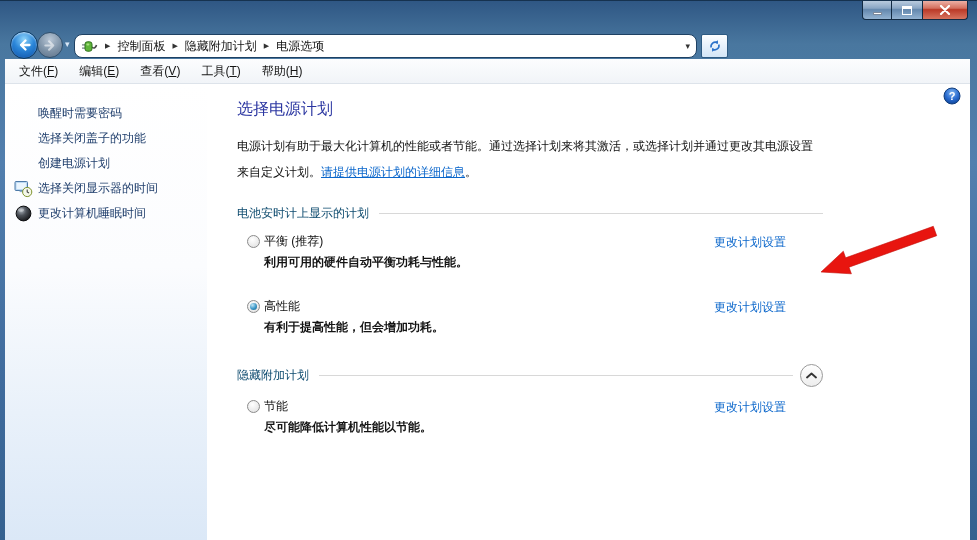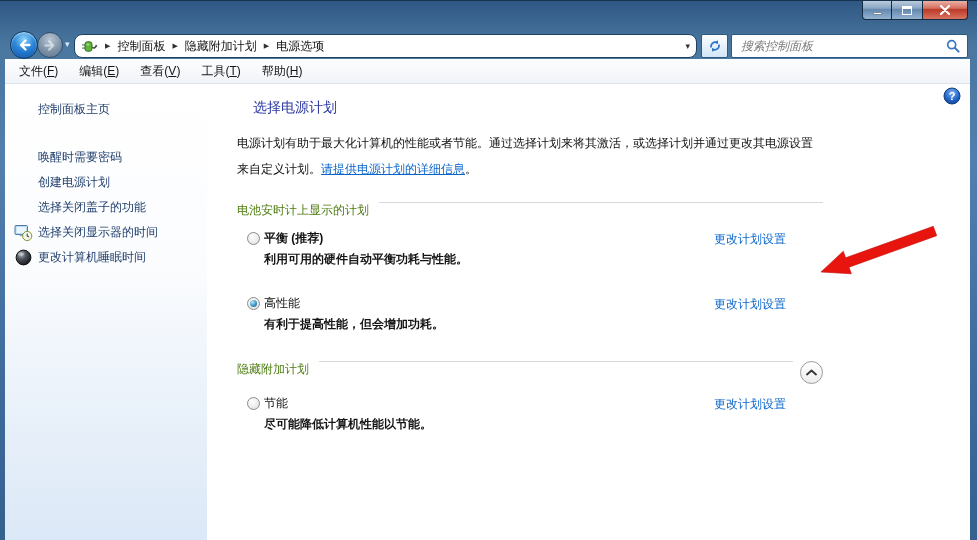--- a/index.html
+++ b/index.html
@@ -56,38 +56,38 @@
   .main { flex:1; display:flex; min-height:0; }
   .sidebar { width:202px; flex:0 0 202px; padding-top:17px;
     background:linear-gradient(180deg,#ffffff 0%,#fbfcfe 40%,#e9f1fa 72%,#dbe8f7 100%); }
   .side-home { margin:0 0 27px 33px; color:#1f3e6c; cursor:pointer; }
   .side-item { display:flex; align-items:center; height:25px; padding-left:33px; color:#1f3e6c;
     position:relative; cursor:pointer; }
   .side-icon { position:absolute; left:9px; width:19px; height:19px; }
   
   .content { flex:1; position:relative; padding:12px 0 0 30px; background:#fff; }
   .help-btn { position:absolute; top:3px; right:9px; width:18px; height:18px; cursor:pointer; }
-  .page-title { font-size:14px; font-weight:400; color:var(--title_accent,#2b36a1); margin:3px 16px 13px; }
+  .page-title { font-size:16px; font-weight:400; color:var(--title_accent,#2b36a1); margin:3px 0 13px; }
   .intro { width:578px; line-height:26px; margin-bottom:20px; }
   .intro a { color:var(--link,#0a66cb); text-decoration:underline; cursor:pointer; }
   .list { width:586px; }
-  .section-head { display:flex; align-items:flex-start; margin:17px 0 11px; color:#4d7c0f; }
+  .section-head { display:flex; align-items:center; margin:17px 0 11px; color:#0c4a6e; }
   .section-line { flex:1; height:1px; background:#d8d8d8; margin-left:10px; }
   .section-head .section-line.short { margin-right:7px; }
   .collapse-btn { width:23px; height:23px; border-radius:50%; border:1px solid #9a9a9a;
     background:linear-gradient(#ffffff,#ededed); display:flex; align-items:center; justify-content:center;
     cursor:pointer; flex:0 0 23px; }
   .plan-row { position:relative; padding-left:27px; margin-bottom:16px; min-height:49px; }
   .radio { position:absolute; left:10px; top:2px; width:13px; height:13px; border-radius:50%;
     border:1px solid #8b8b8b; background:radial-gradient(circle at 40% 32%,#ffffff,#dddddd);
     cursor:pointer; }
   .radio.checked::after { content:''; position:absolute; left:2px; top:2px; right:2px; bottom:2px;
     border-radius:50%; background:radial-gradient(circle at 35% 30%,#c2e7f5,#3a96c8 55%,#1a5f7e); }
   .plan-name { height:17px; margin-bottom:4px; }
-  .plan-name.bold { font-weight:bold; }
+  .plan-name.bold { font-weight:normal; }
   .plan-desc { color:#141414;font-weight:bold; }
   .plan-link { position:absolute; left:477px; top:1px; color:var(--link,#0a66cb);
     cursor:pointer; white-space:nowrap; }
   
   .arrow-overlay { position:absolute; left:0; top:0; width:977px; height:540px;
     pointer-events:none; z-index:9; }
 </style>
 </head>
 <body>
 
@@ -140,49 +140,41 @@
 
   <div class="refresh-btn">
     <svg width="14" height="14" viewBox="0 0 14 14">
       <path d="M3.2 8.6 a4.2 4.2 0 0 1 6.2-4.8" stroke="#2a71c9" stroke-width="1.6" fill="none"></path>
       <path d="M9.9 1.2 L10 5 L6.6 3.4 Z" fill="#2a71c9"></path>
       <path d="M10.8 5.4 a4.2 4.2 0 0 1 -6.2 4.8" stroke="#2a71c9" stroke-width="1.6" fill="none"></path>
       <path d="M4.1 12.8 L4 9 L7.4 10.6 Z" fill="#2a71c9"></path>
     </svg>
   </div>
 
-  <div class="search">
-    <input type="text" placeholder="搜索控制面板" style="">
-    <svg width="14" height="14" viewBox="0 0 14 14">
-      <circle cx="5.7" cy="5.7" r="4" stroke="#3a78c2" stroke-width="1.7" fill="none"></circle>
-      <path d="M8.8 8.8 L12.6 12.6" stroke="#3a78c2" stroke-width="2" stroke-linecap="round"></path>
-    </svg>
-  </div>
 
   <div class="frame">
     <div class="menubar" id="menubar">
         <span class="menu-item">文件(<u>F</u>)</span>
         <span class="menu-item">编辑(<u>E</u>)</span>
         <span class="menu-item">查看(<u>V</u>)</span>
         <span class="menu-item">工具(<u>T</u>)</span>
         <span class="menu-item">帮助(<u>H</u>)</span>
       </div>
 
     <div class="main">
       <div class="sidebar">
-        <div class="side-home">控制面板主页</div>
         <div id="sidebar-tasks">
             <div class="side-item">
               <span>唤醒时需要密码</span>
             </div>
             <div class="side-item">
+              <span>选择关闭盖子的功能</span>
+            </div>
+            <div class="side-item">
               <span>创建电源计划</span>
-            </div>
-            <div class="side-item">
-              <span>选择关闭盖子的功能</span>
             </div>
             <div class="side-item">
               <span class="side-icon"><svg width="19" height="19" viewBox="0 0 19 19">
                   <rect x="1" y="2.5" width="12.5" height="9" rx="1" fill="#bcd9f2" stroke="#4d7aa8"></rect>
                   <rect x="2.6" y="4" width="9.3" height="6" fill="#eaf5fe"></rect>
                   <rect x="5.6" y="11.5" width="3.2" height="1.6" fill="#88a8c8"></rect>
                   <circle cx="13.2" cy="13" r="4.6" fill="#f5f8ea" stroke="#7f942e"></circle>
                   <path d="M13.2 10.6 V13 L15 14" stroke="#444" stroke-width="1.1" fill="none"></path>
                 </svg></span>
               <span>选择关闭显示器的时间</span>

